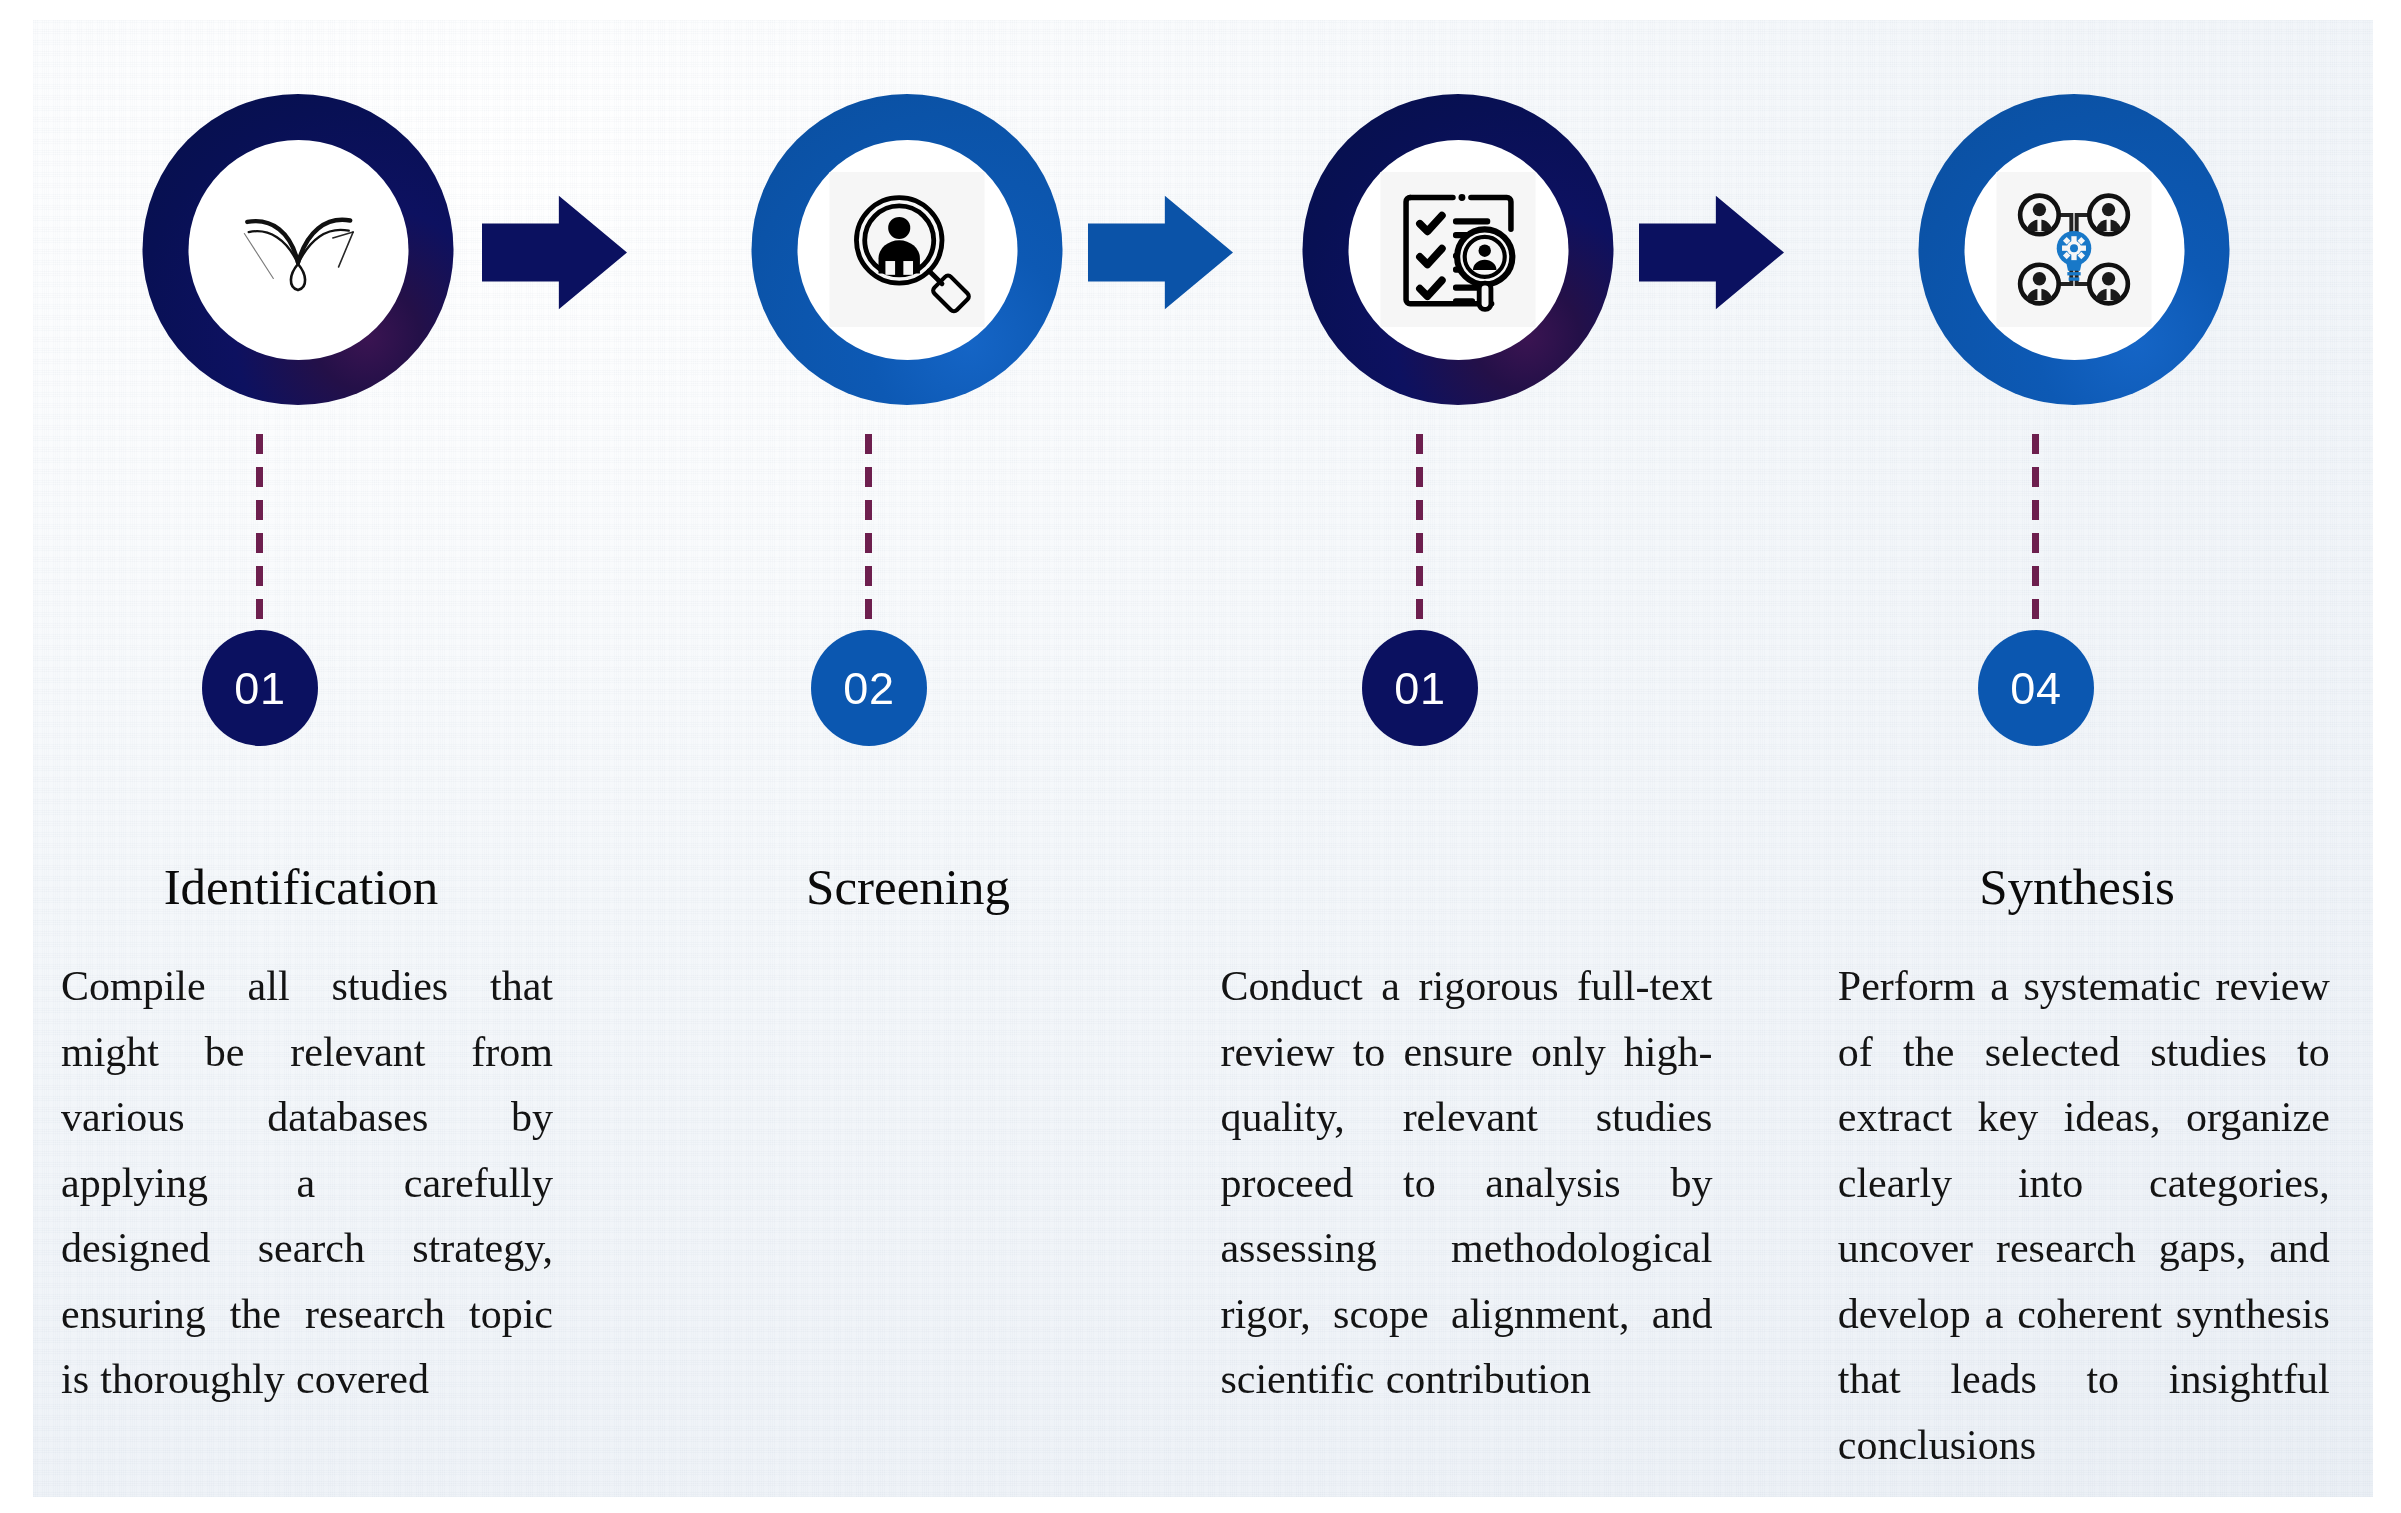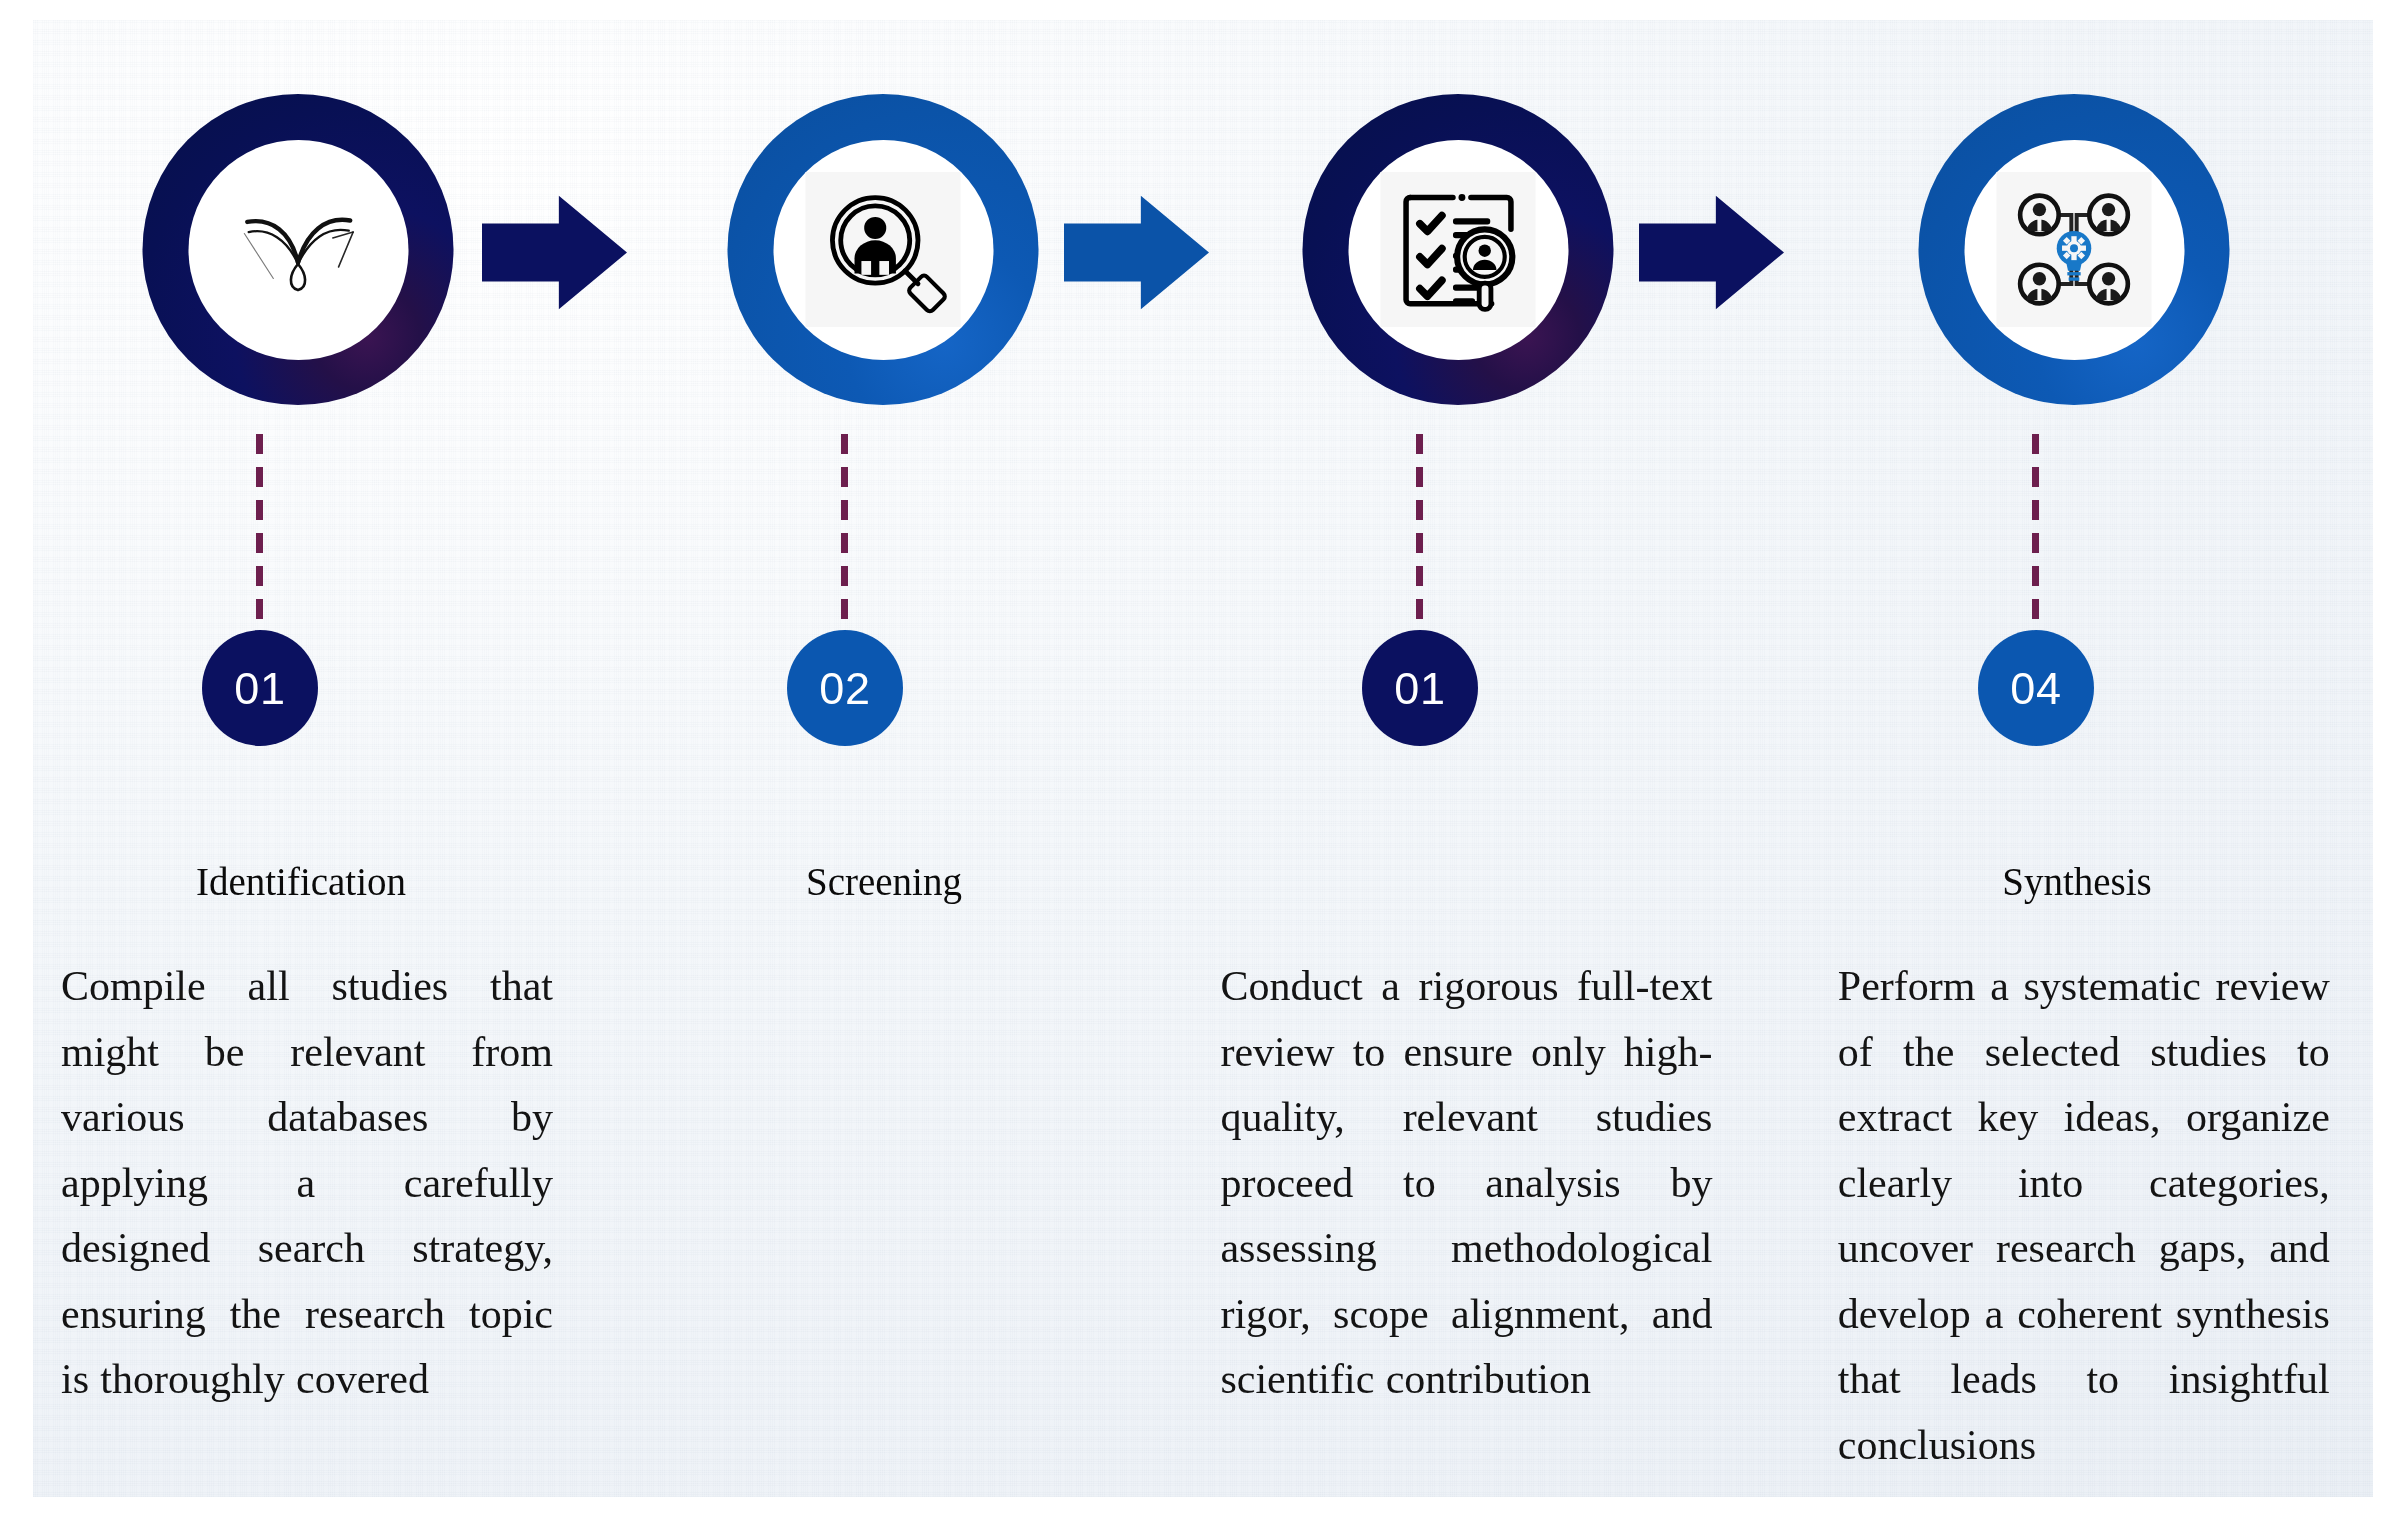--- a/index.html
+++ b/index.html
@@ -45,21 +45,21 @@
   }
 
   
   .step {
     position: absolute;
     top: 0;
     width: 550px;
     height: 1086px;
   }
   .step.s0 { left: 61px; }
-  .step.s1 { left: 644px; }
+  .step.s1 { left: 668px; }
   .step.s2 { left: 1219px; }
   .step.s3 { left: 1832px; }
 
   
   .ring-wrap {
     position: absolute;
     top: 94px;
     left: 50%;
     transform: translateX(-50%);
     width: 311px;
@@ -160,21 +160,21 @@
   .step.s2 .badge { left: 143px; }
   .step.s3 .badge { left: 146px; }
 
   
   .title {
     position: absolute;
     top: 862px;
     left: 0;
     width: 550px;
     text-align: center;
-    font-size: 39px;
+    font-size: 51px;
     color: #0b0b0b;
     font-family: "Liberation Serif", "DejaVu Serif", serif;
     font-weight: 400;
     line-height: 1;
   }
   .step.s0 .title { transform: translateX(-35px); }
   .step.s1 .title { transform: translateX(-35px); }
   .step.s2 .title { transform: translateX(-35px); }
   .step.s3 .title { transform: translateX(-30px); }
 

